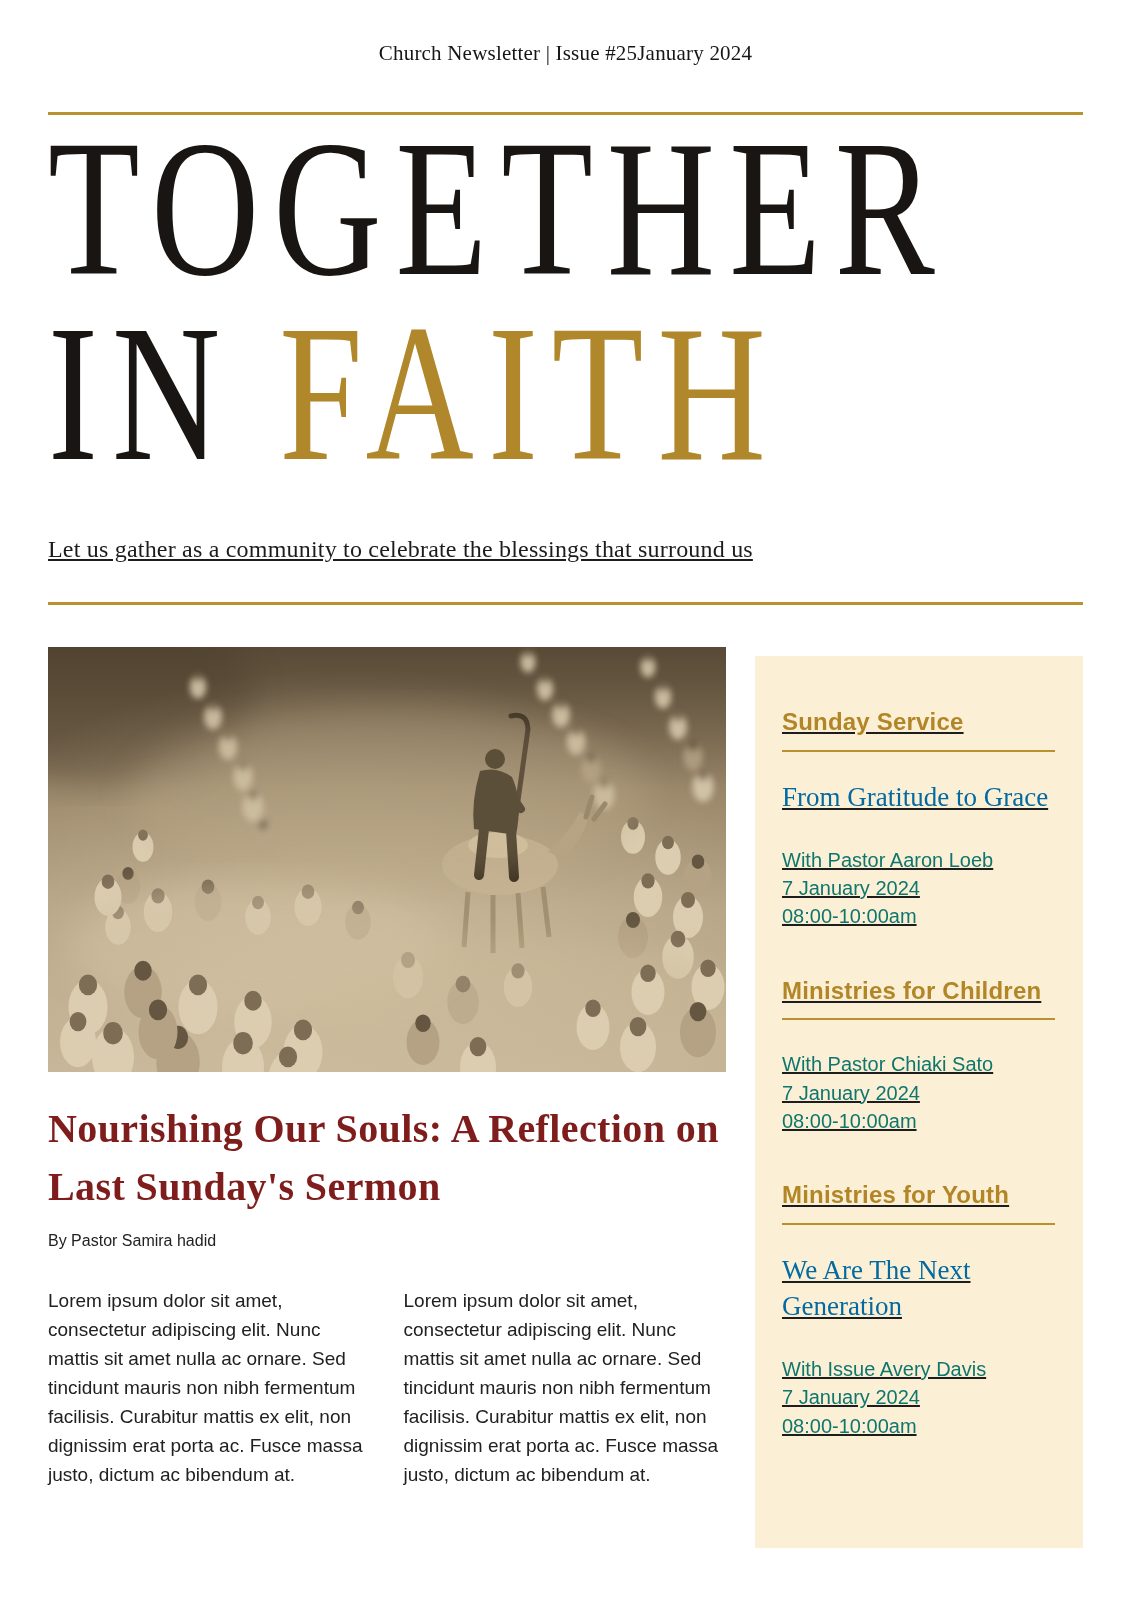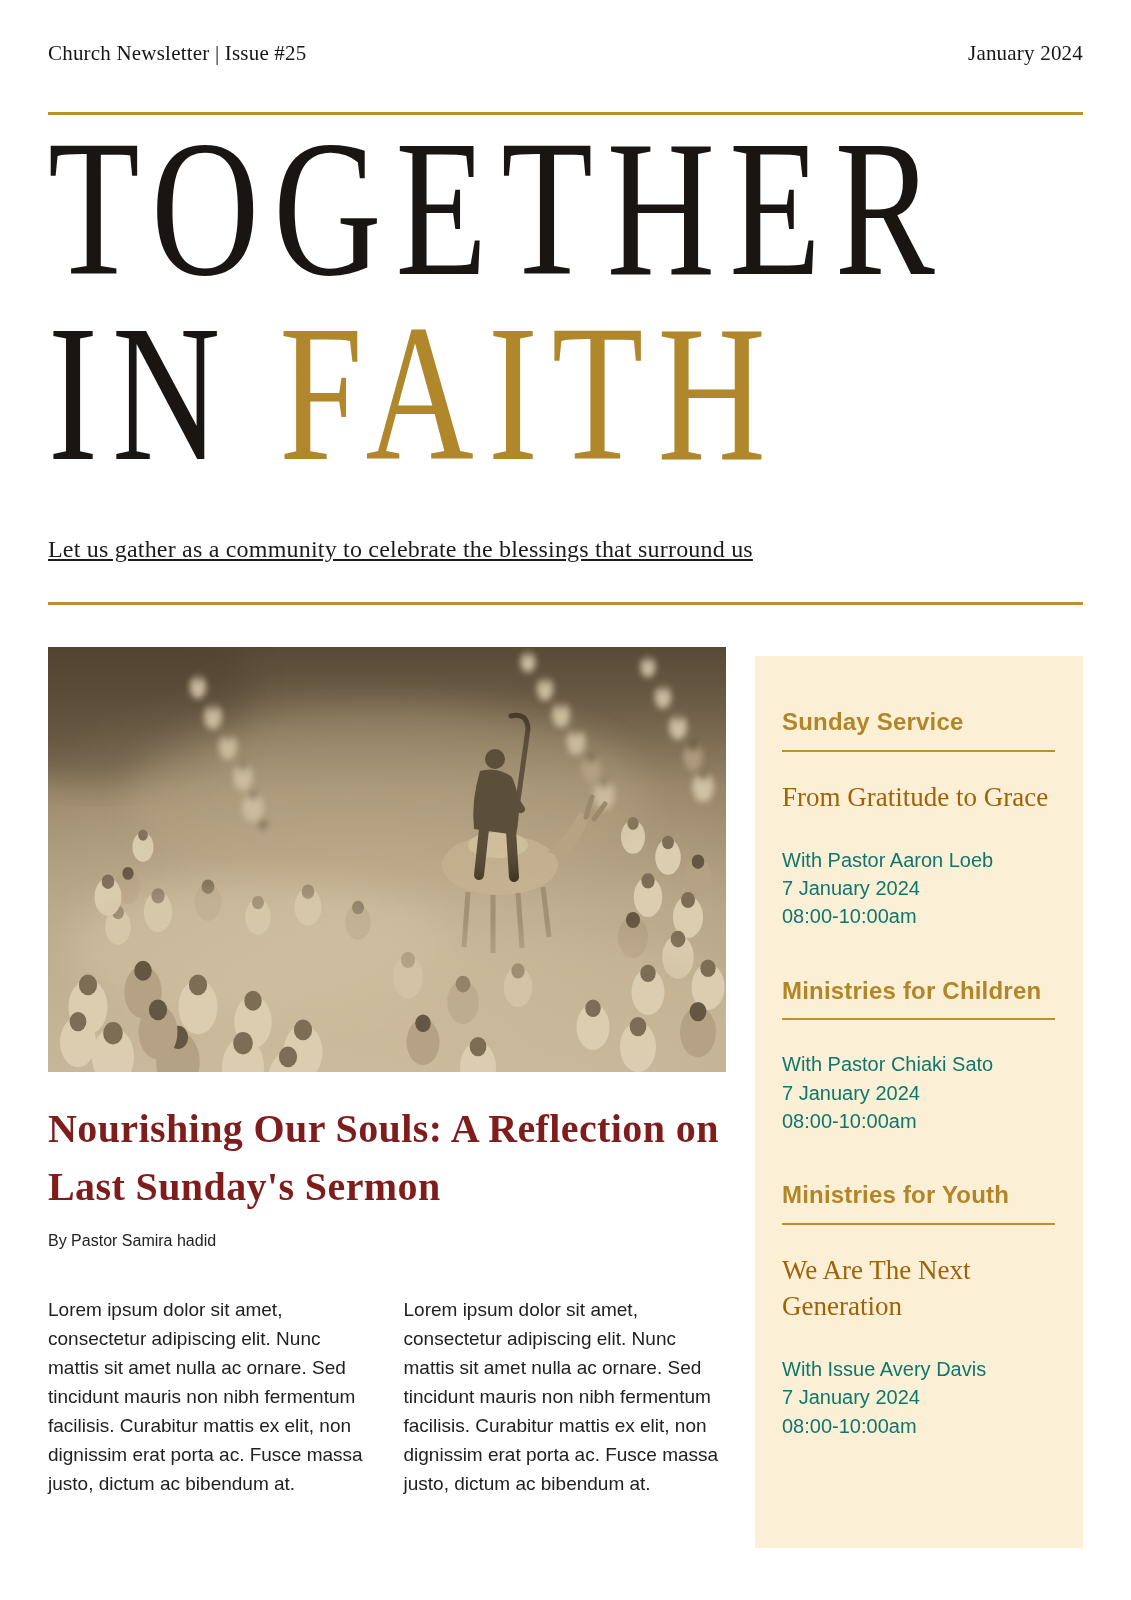--- a/index.html
+++ b/index.html
@@ -10,21 +10,21 @@
     margin:0 auto;
     background:#ffffff;
     font-family:"Liberation Serif", serif;
     color:#1d1d1d;
     overflow:hidden;
   }
   .inner{ padding:0 48px; }
 
   
   .topbar{
-    display:flex; justify-content:space-between; align-items:flex-start;
+    display:flex; justify-content:center; align-items:flex-start;
     padding-top:40px;
     font-size:21px; line-height:1.25; color:#161616;
     letter-spacing:0.2px;
   }
   .rule{
     height:3px; background:#b9912e; border:none; margin-top:46px;
   }
   .rule.sub{ margin-top:38px; }
 
   
@@ -61,44 +61,45 @@
     max-width:690px;
     font-family:"Liberation Serif", serif;
     font-size:40px; line-height:1.45;
     color:#7f1d1d; letter-spacing:0.4px;
   }
   .byline{
     margin-top:16px;
     font-family:"Liberation Sans", sans-serif;
     font-size:16px; color:#222222;
   }
-  .body-cols{ display:flex; margin-top:45px; }
+  .body-cols{ display:flex; margin-top:36px; }
   .body-col{
     width:323px;
     font-family:"Liberation Sans", sans-serif;
     font-size:19px; line-height:29px; color:#212121;
   }
   .body-col + .body-col{ margin-left:33px; }
 
   
   .panel{
     background:#fbf0d6;
     min-height:892px;
     padding:52px 28px 20px 27px;
+    text-decoration:underline;
   }
   .s-section{ margin-bottom:46px; }
   .s-head{
     font-family:"Liberation Sans", sans-serif;
     font-weight:bold; font-size:24px; line-height:1.15;
     color:#b28627; letter-spacing:0.2px;
   }
   .s-rule{ height:2px; background:#b9912e; margin:14px 0 28px 0; }
   .s-title{
     font-family:"Liberation Serif", serif;
-    font-size:27px; line-height:1.33; color:#a16207;
+    font-size:27px; line-height:1.33; color:#0369a1;
   }
   .s-meta{
     margin-top:30px;
     font-family:"Liberation Sans", sans-serif;
     font-size:20px; line-height:1.42; color:#0f766e;
   }
 </style>
 </head>
 <body>
 

